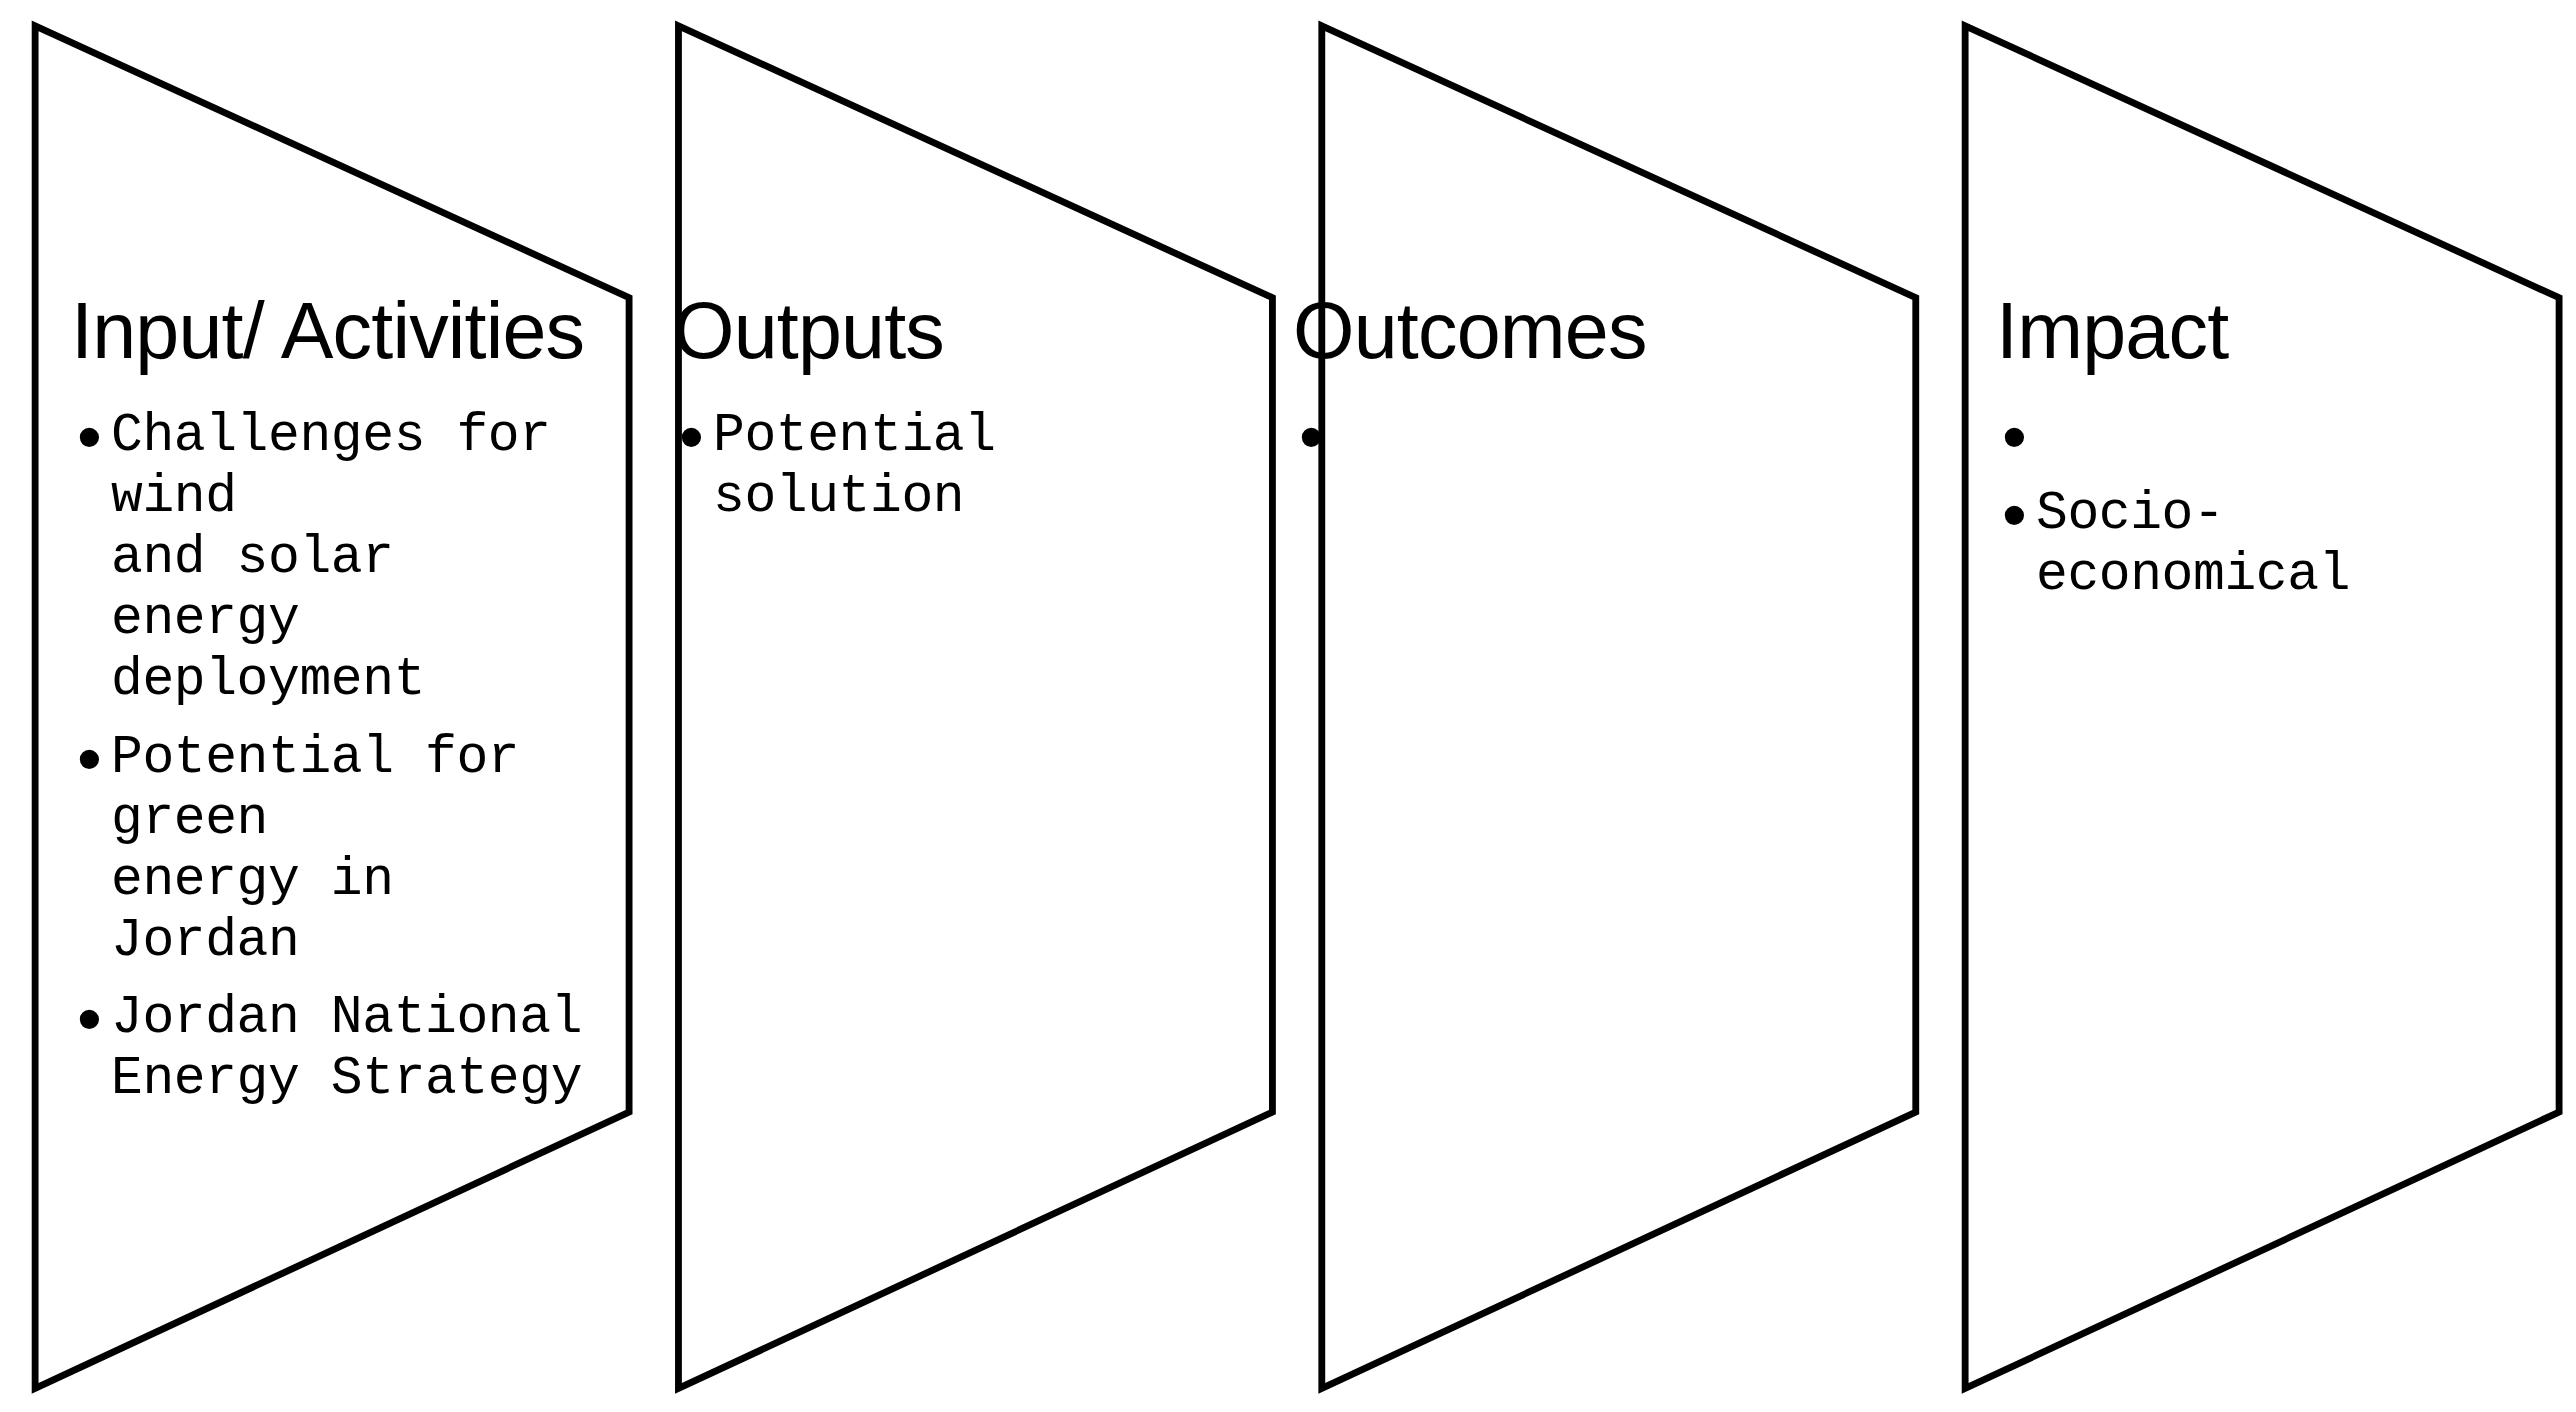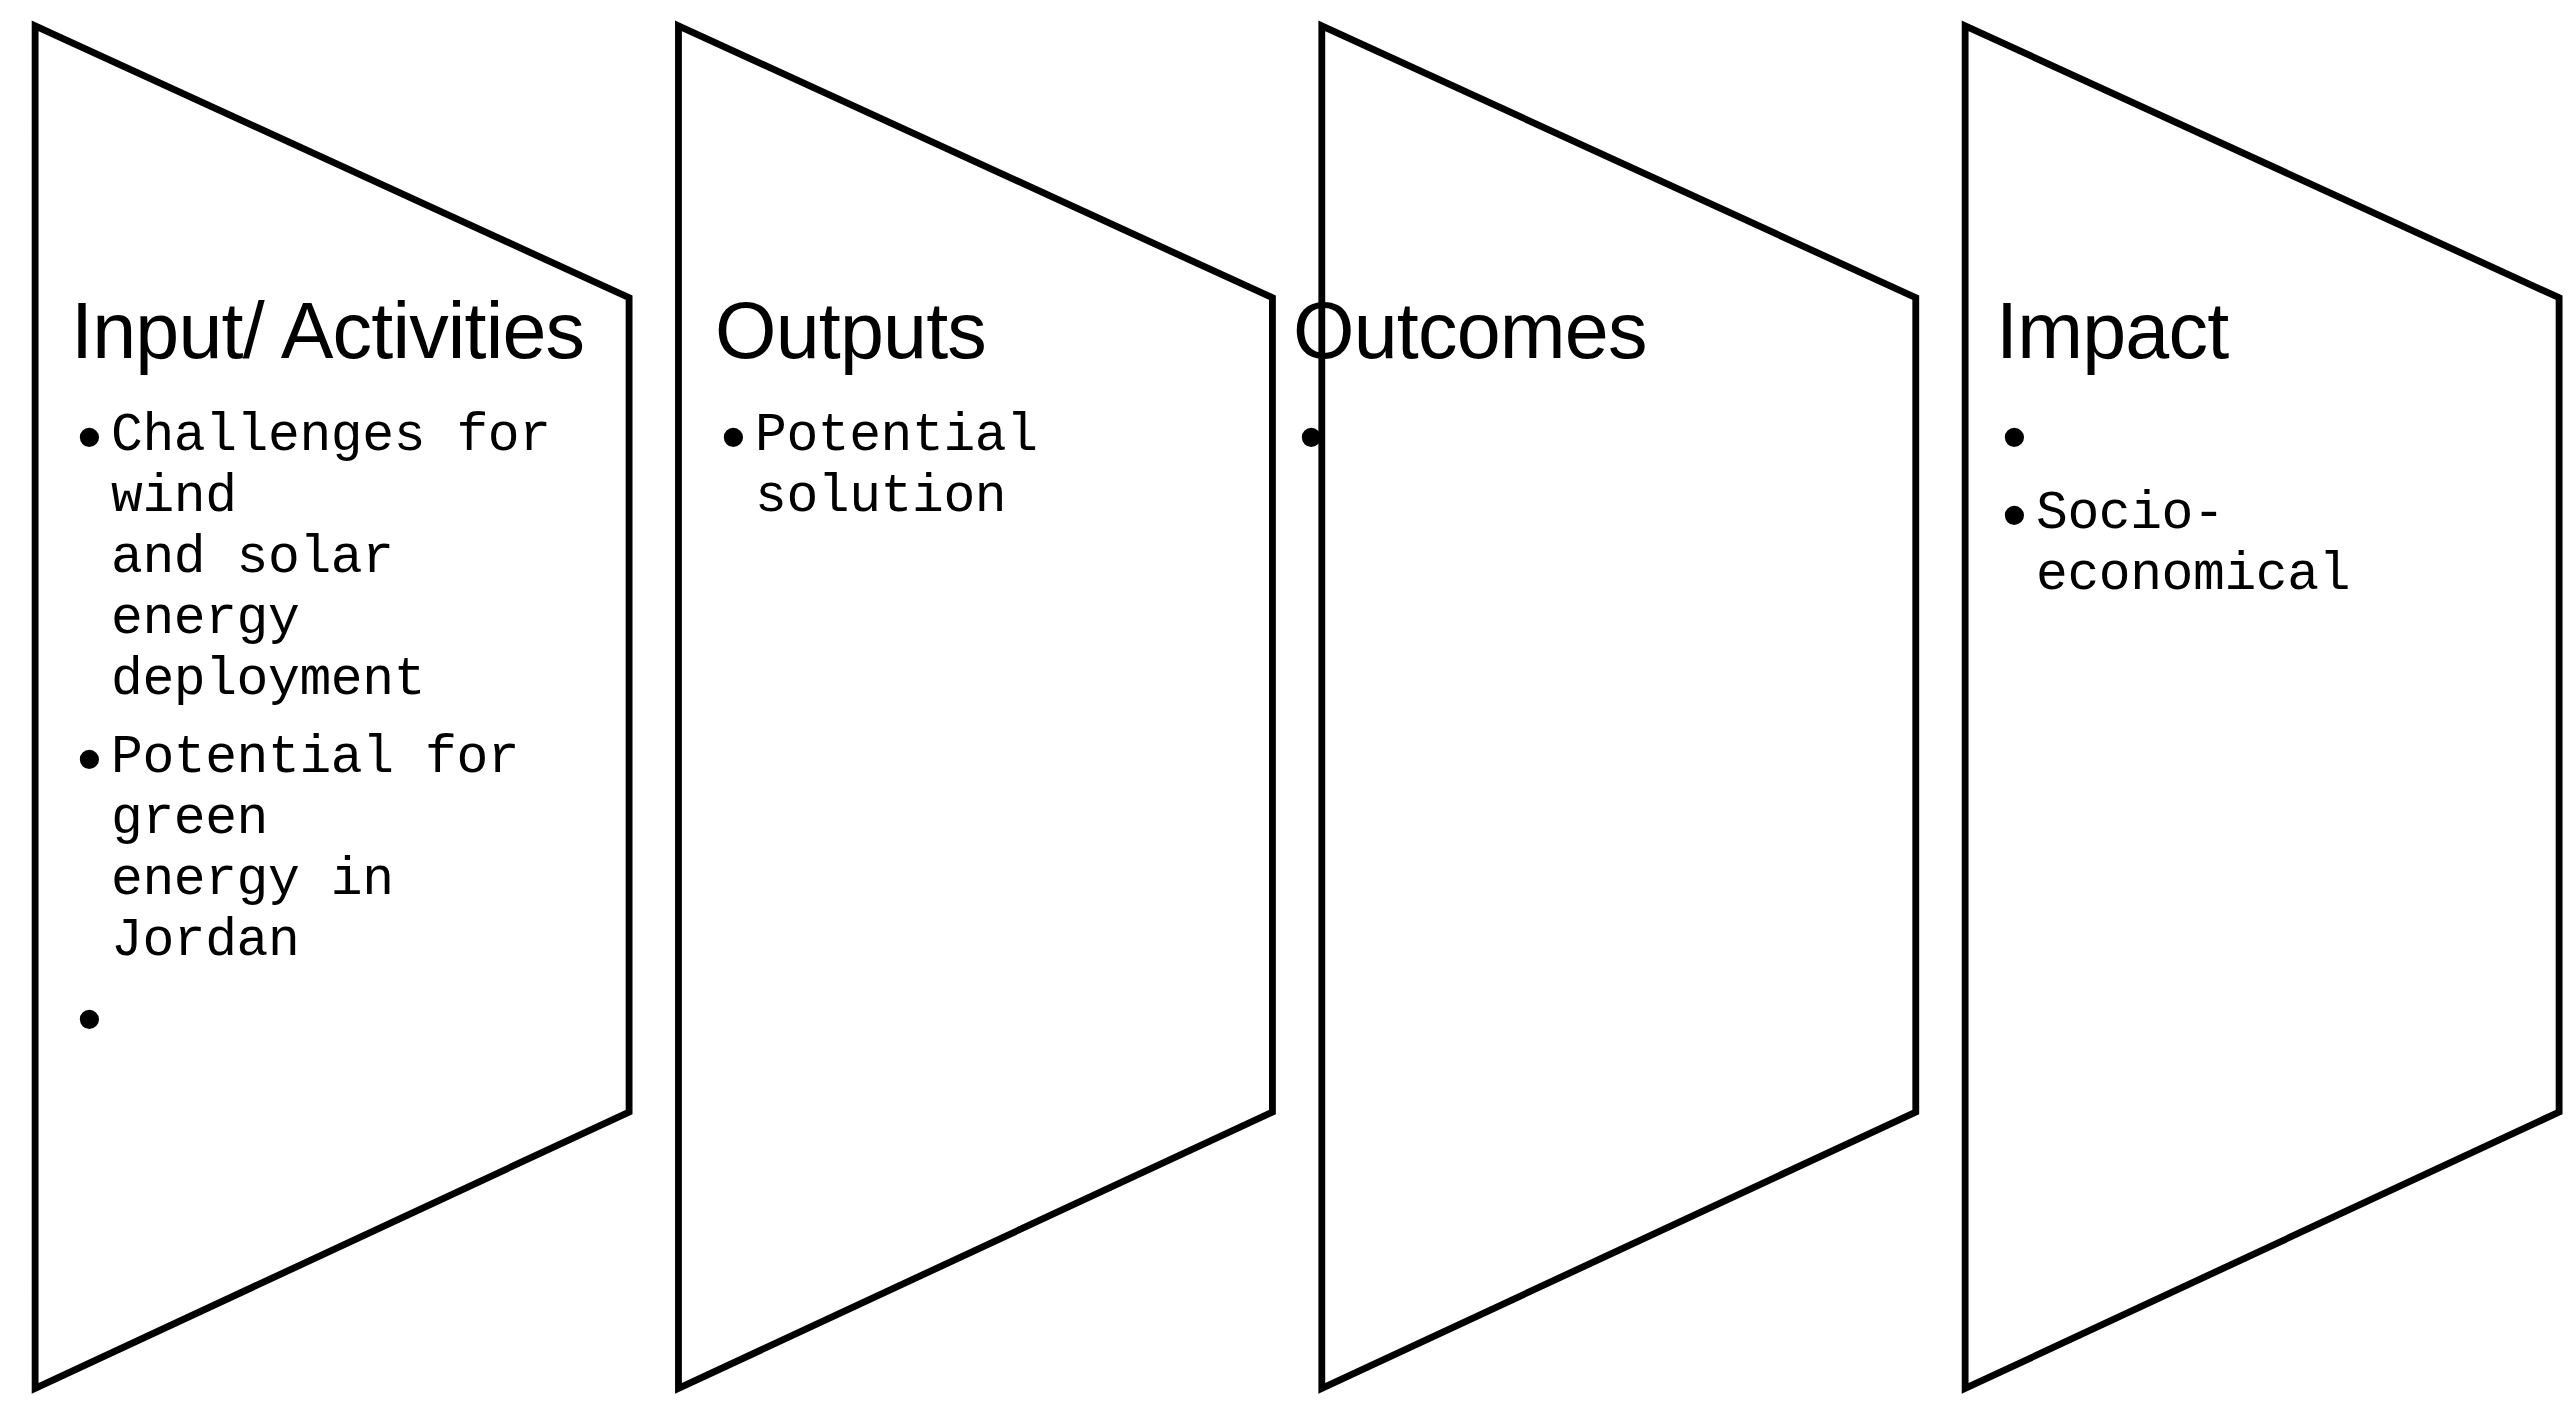--- a/index.html
+++ b/index.html
@@ -31,21 +31,21 @@
     stroke: #000000;
     stroke-width: 9;
     stroke-linejoin: miter;
   }
   .panel-content {
     position: absolute;
     top: 281px;
     width: 532px;
   }
   .panel-content.p0 { left: 71px; }
-  .panel-content.p1 { left: 715px; }
+  .panel-content.p1 { left: 673px; }
   .panel-content.p2 { left: 1293px; }
   .panel-content.p3 { left: 1996px; }
   .panel-title {
     margin: 0;
     font-size: 79px;
     font-weight: 400;
     line-height: 99px;
     white-space: nowrap;
     letter-spacing: -0.8px;
   }
@@ -95,20 +95,22 @@
 and solar energy
 deployment</span>
       </li>
       <li>
         <span class="bullet">•</span>
         <span class="li-text">Potential for green
 energy in Jordan</span>
       </li>
       <li>
         <span class="bullet">•</span>
+        <span class="li-text">Jordan National
+Energy Strategy</span>
       </li>
     </ul>
   </section>
 
   <section class="panel-content p1">
     <h2 class="panel-title">Outputs</h2>
     <ul class="panel-bullets">
       <li>
         <span class="bullet">•</span>
         <span class="li-text">Potential solution</span>

